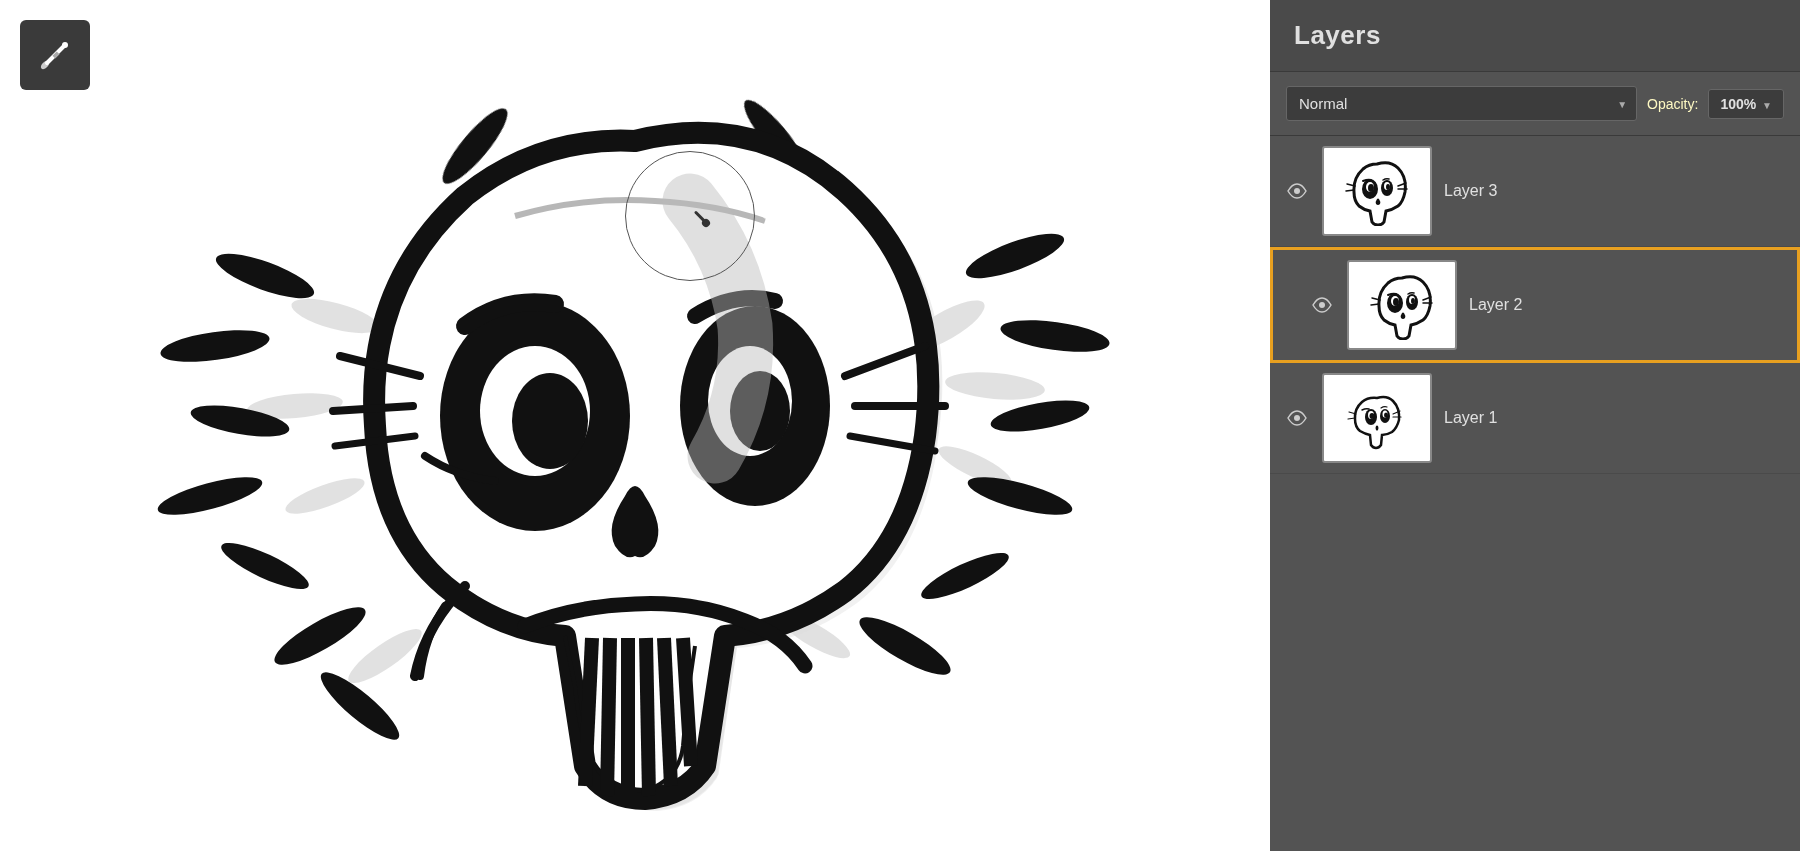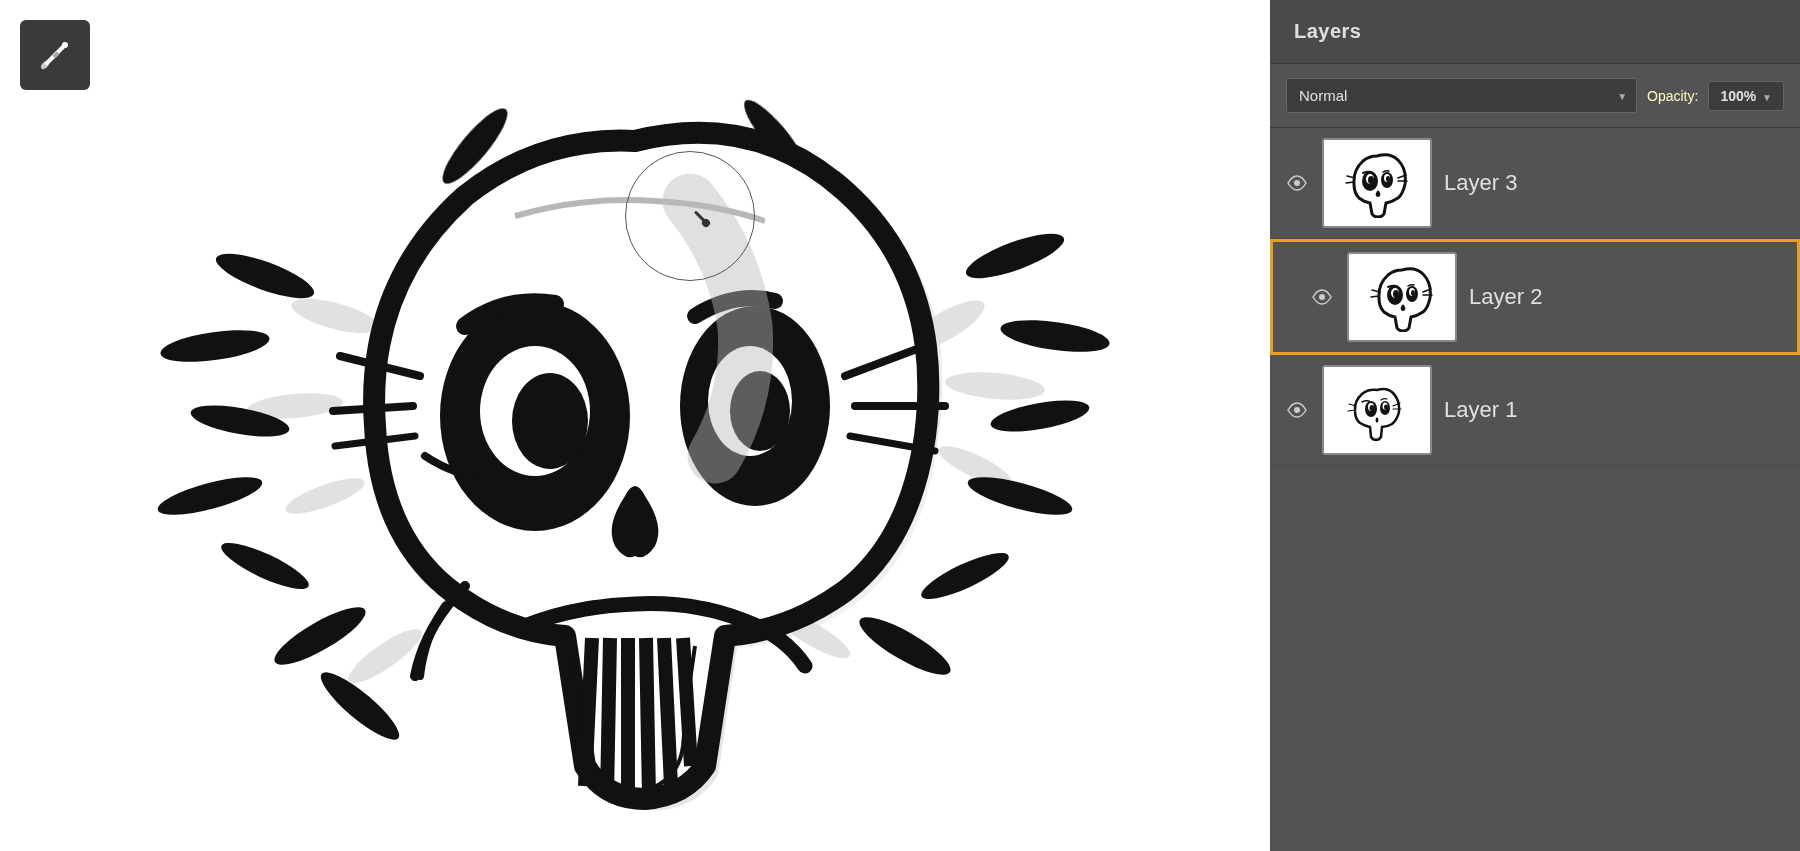--- a/index.html
+++ b/index.html
@@ -85,21 +85,21 @@
     }
 
     #layers-header {
       background: #4a4a4a;
       padding: 20px 24px;
       border-bottom: 1px solid #3a3a3a;
     }
 
     #layers-title {
       color: #e0e0e0;
-      font-size: 20px;
+      font-size: 26px;
       font-weight: 600;
       letter-spacing: 0.5px;
     }
 
     
     #blend-row {
       display: flex;
       align-items: center;
       padding: 14px 16px;
       gap: 10px;
@@ -220,21 +220,21 @@
       border-color: #888;
     }
 
     .layer-thumb svg {
       width: 85px;
       height: 70px;
     }
 
     .layer-name {
       color: #e0e0e0;
-      font-size: 22px;
+      font-size: 16px;
       flex: 1;
     }
 
     
     .eye-icon {
       width: 22px;
       height: 16px;
     }
   </style>
 </head>

